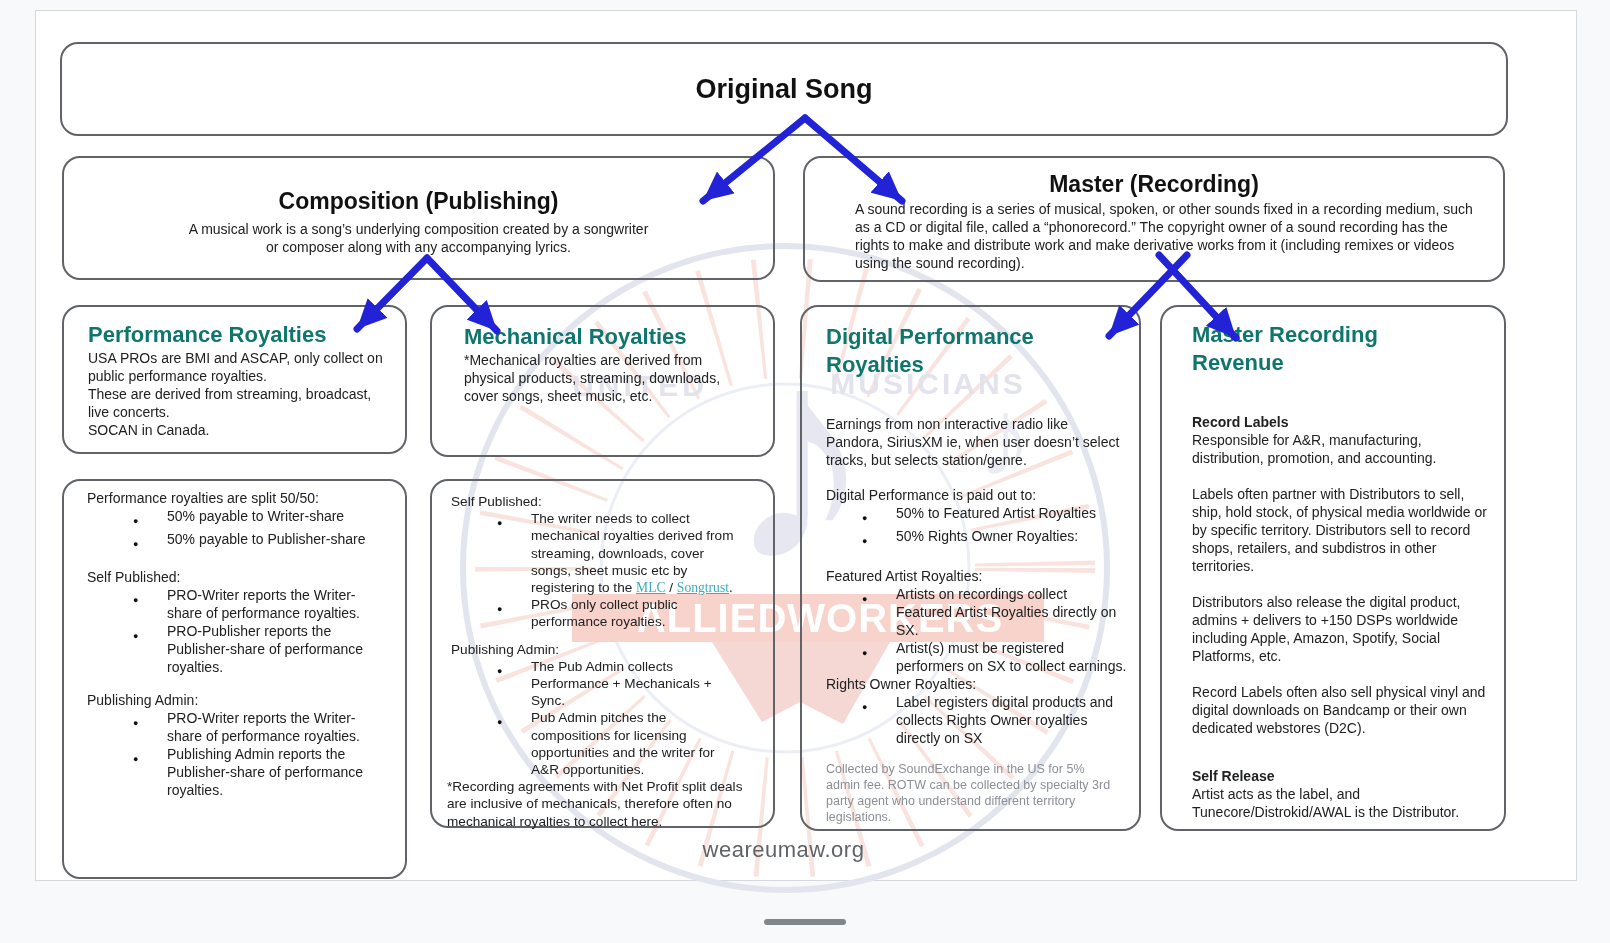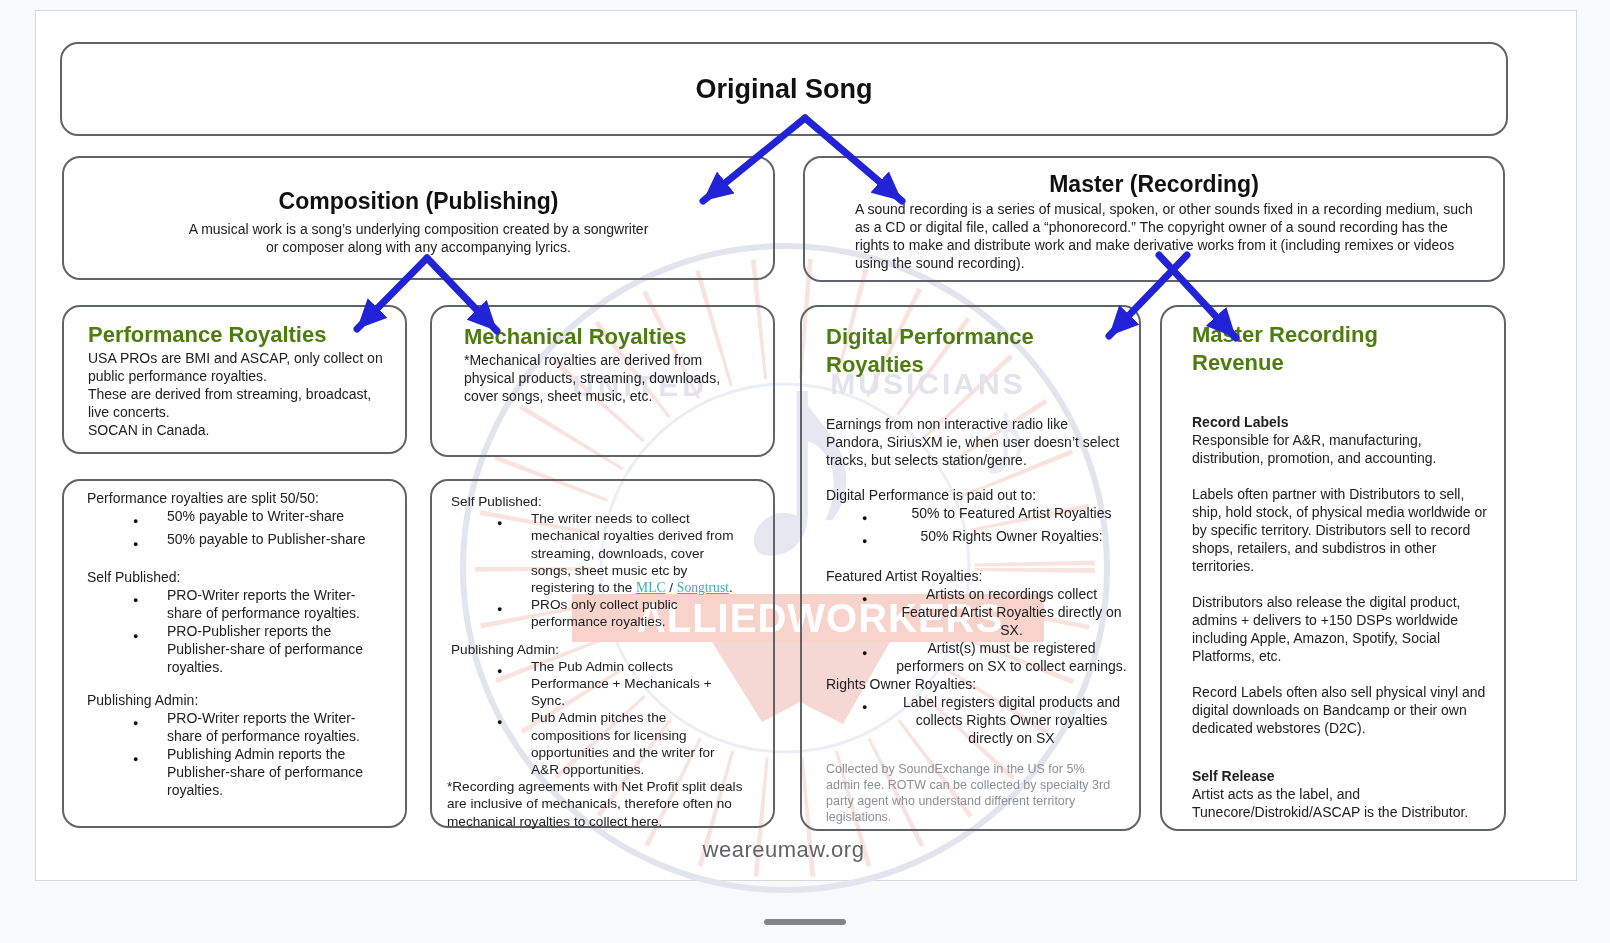--- a/index.html
+++ b/index.html
@@ -16,21 +16,21 @@
   }
   #watermark { position:absolute; left:0; top:0; z-index:1; pointer-events:none; }
   .node {
     position:absolute; border:2px solid #606368; border-radius:18px;
     background:transparent; z-index:2;
   }
   #arrows { position:absolute; left:0; top:0; z-index:3; pointer-events:none; }
 
   .t-big   { font-size:27px; font-weight:bold; color:#111; }
   .t-sec   { font-size:23px; font-weight:bold; color:#111; line-height:1.2; }
-  .t-card  { font-size:22px; font-weight:bold; color:#4d7c0f; line-height:28px; }
+  .t-card  { font-size:22px; font-weight:bold; color:#0f766e; line-height:28px; }
   .body    { font-size:14px; line-height:18px; }
 
   #box-original { left:60px; top:42px; width:1448px; height:94px;
                   display:flex; align-items:center; justify-content:center; }
 
   #box-comp { left:62px; top:156px; width:713px; height:124px; padding-top:30px; text-align:center; }
   #box-comp .desc { max-width:460px; margin:4px auto 0; }
 
   #box-master { left:803px; top:156px; width:702px; height:126px; padding-top:13px; }
   #box-master .t-sec { text-align:center; }
@@ -47,35 +47,35 @@
   #box-digital .grp { margin-top:17px; }
   #box-digital .foot { margin-top:14px; font-size:12.5px; line-height:16px; color:#8b8f96; padding-right:14px; }
 
   #box-masterrev { left:1160px; top:305px; width:346px; height:526px; padding:14px 12px 0 30px; }
   #box-masterrev .title { width:260px; }
   #box-masterrev .h { font-weight:bold; margin-top:30px; }
   #box-masterrev .h.first { margin-top:36px; }
   #box-masterrev p { margin-top:0; }
   #box-masterrev p.sp { margin-top:18px; }
 
-  #box-perfsplit { left:62px; top:479px; width:345px; height:349px; padding:8px 10px 0 23px; }
+  #box-perfsplit { left:62px; top:479px; width:345px; height:400px; padding:8px 10px 0 23px; }
   #box-perfsplit .grp { margin-top:15px; }
   #box-perfsplit .grp.first { margin-top:0; }
 
   #box-mechdetail { left:430px; top:479px; width:345px; height:349px; padding:12px 8px 0 19px;
                     font-size:13.6px; line-height:17.2px; }
   #box-mechdetail .grp { margin-top:10px; }
   #box-mechdetail .grp.first { margin-top:0; }
   #box-mechdetail .foot { margin-left:-4px; }
 
   .bul { display:flex; }
   .bul .dot { flex:0 0 34px; margin-left:46px; font-size:9px; padding-top:5px; color:#111; }
   .bul .txt { flex:1; padding-right:26px; }
   #box-digital .bul .dot { margin-left:36px; }
-  #box-digital .bul .txt { padding-right:2px;text-align:center; }
+  #box-digital .bul .txt { padding-right:2px; }
 
   a.lnk { color:#3facbc; text-decoration:underline; cursor:pointer;font-family:Liberation Serif, serif; }
 
   #footer-text {
     position:absolute; left:62px; top:837px; width:1443px; text-align:center;
     font-size:22px; color:#5f6368; letter-spacing:.5px; z-index:2;
   }
   #drag-handle {
     position:absolute; left:764px; top:919px; width:82px; height:6px;
     border-radius:3px; background:#80868b; z-index:2; cursor:pointer;
@@ -167,21 +167,21 @@
 
   <div class="node" id="box-masterrev">
     <div class="t-card title">Master Recording Revenue</div>
     <div class="body">
       <div class="h first">Record Labels</div>
       <p>Responsible for A&amp;R, manufacturing, distribution, promotion, and accounting.</p>
       <p class="sp">Labels often partner with Distributors to sell, ship, hold stock, of physical media worldwide or by specific territory. Distributors sell to record shops, retailers, and subdistros in other territories.</p>
       <p class="sp">Distributors also release the digital product, admins + delivers to +150 DSPs worldwide including Apple, Amazon, Spotify, Social Platforms, etc.</p>
       <p class="sp">Record Labels often also sell physical vinyl and digital downloads on Bandcamp or their own dedicated webstores (D2C).</p>
       <div class="h">Self Release</div>
-      <p>Artist acts as the label, and Tunecore/Distrokid/ASCAP is the Distributor.</p>
+      <p>Artist acts as the label, and Tunecore/Distrokid/AWAL is the Distributor.</p>
     </div>
   </div>
 
   <div class="node" id="box-perfsplit">
     <div class="body grp first">
       <div>Performance royalties are split 50/50:</div>
       <div class="bul">
           <span class="dot">●</span>
           <span class="txt">50% payable to Writer-share</span>
         </div>

